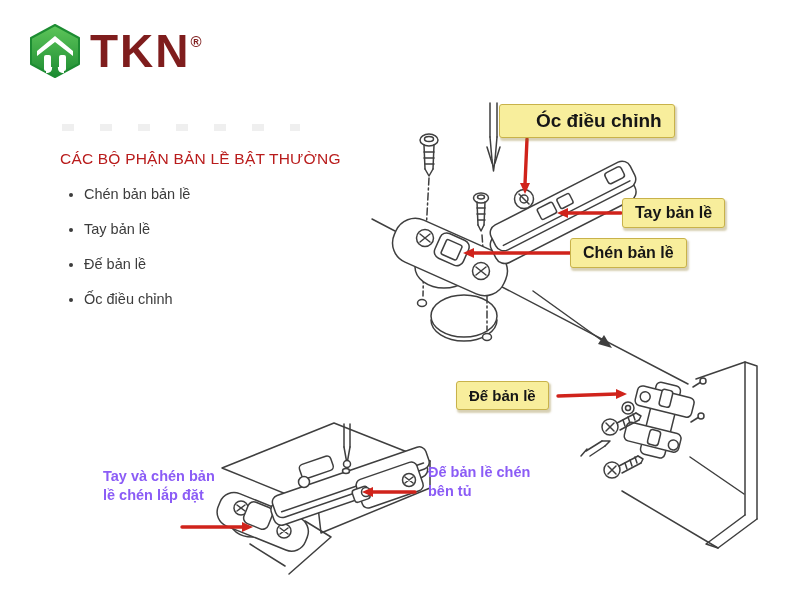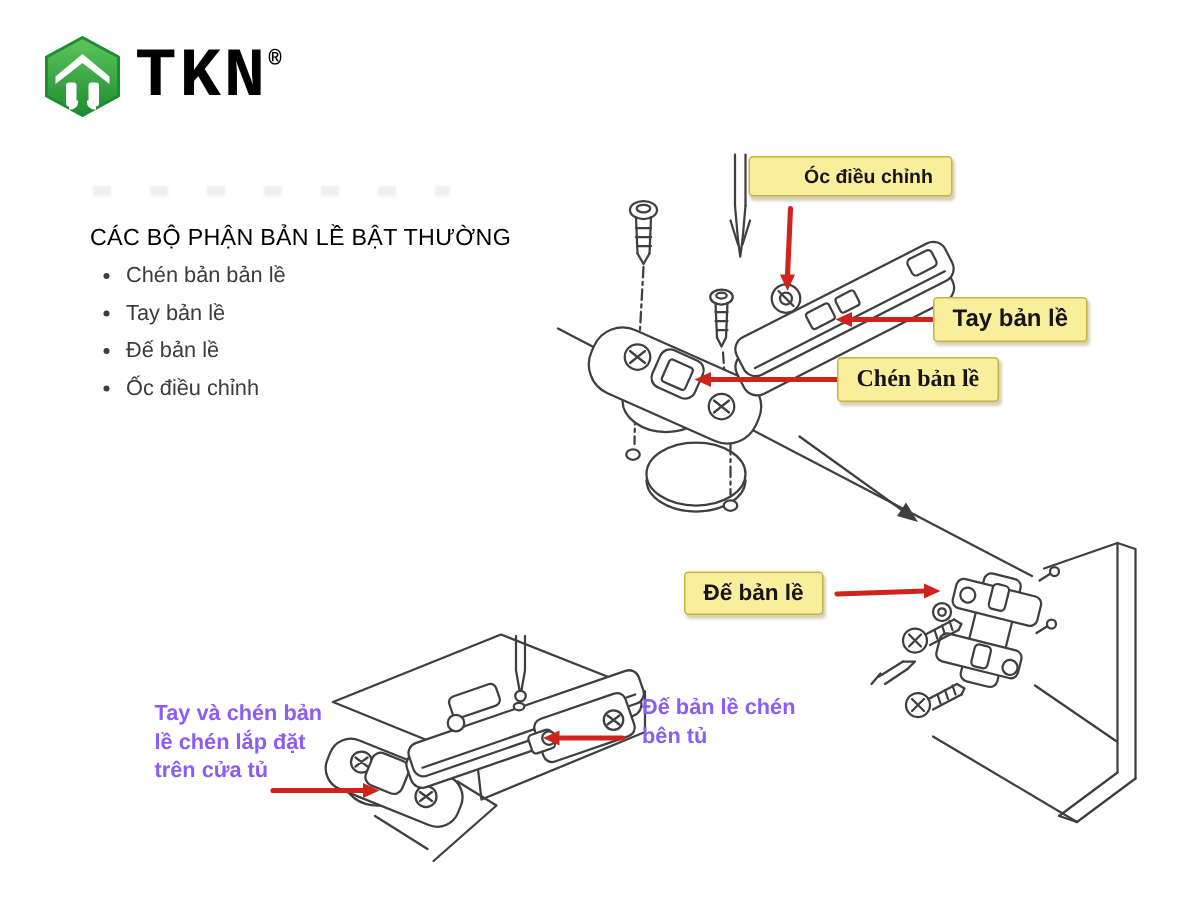--- a/index.html
+++ b/index.html
@@ -2,40 +2,40 @@
 <html><head>
 <meta charset="utf-8">
 <style>
   html,body{margin:0;padding:0;}
   body{
     width:800px;height:600px;position:relative;background:#ffffff;
     font-family:"Liberation Sans",sans-serif;overflow:hidden;
   }
   
   .logo{position:absolute;left:28px;top:24px;display:flex;align-items:center;gap:8px;}
-  .tkn-text{font-size:46px;font-weight:bold;color:#000000;letter-spacing:2px;line-height:1;font-family:Liberation Mono, monospace;}
+  .tkn-text{font-size:46px;font-weight:bold;color:#7f1d1d;letter-spacing:2px;line-height:1;}
   .tkn-text sup{font-size:15px;font-weight:bold;vertical-align:20px;letter-spacing:0;}
   
   .erased{
     position:absolute;left:62px;top:124px;width:238px;height:7px;opacity:.55;
     background:repeating-linear-gradient(90deg,#e3e3e3 0 12px,transparent 12px 38px);
     filter:blur(.7px);
   }
-  .heading{position:absolute;left:60px;top:150px;font-size:15.5px;color:#000000;letter-spacing:.2px;white-space:nowrap;}
+  .heading{position:absolute;left:60px;top:150px;font-size:15.5px;color:#b91c1c;letter-spacing:.2px;white-space:nowrap;}
   ul.parts{position:absolute;left:64px;top:168px;margin:0;padding-left:20px;}
-  ul.parts li{font-size:14.5px;color:#3c3c3c;margin:8px 0;line-height:17px;}
+  ul.parts li{font-size:14.5px;color:#3c3c3c;margin:18px 0;line-height:17px;}
   
   .callout{
     position:absolute;background:#f8ee9c;border:1.6px solid #c8b24a;border-radius:3px;
     padding:5px 12px;font-weight:bold;font-size:16px;color:#161616;white-space:nowrap;
     box-shadow:1.5px 2.5px 2px rgba(140,120,40,.35);
   }
-  #callout-adjust{left:499px;top:104px;font-size:13px;padding-left:36px;}
+  #callout-adjust{left:499px;top:104px;font-size:19px;padding-left:36px;}
   #callout-arm{left:622px;top:198px;}
-  #callout-cup{left:558px;top:238px;font-family:Liberation Serif, serif;}
+  #callout-cup{left:570px;top:238px;}
   #callout-plate{left:456px;top:381px;font-size:15px;}
   
   .note{position:absolute;font-weight:bold;font-size:14.5px;color:#8b5cf6;line-height:1.32;}
   #note-door{left:103px;top:467px;}
   #note-cabinet{left:428px;top:463px;}
   
   svg.diagram{position:absolute;left:0;top:0;}
 </style>
 </head>
 <body>
@@ -247,18 +247,17 @@
 </svg>
 
 <div class="callout" id="callout-adjust">Óc điều chỉnh</div>
 <div class="callout" id="callout-arm">Tay bản lề</div>
 <div class="callout" id="callout-cup">Chén bản lề</div>
 <div class="callout" id="callout-plate">Đế bản lề</div>
 
 <div class="note" id="note-door">
   <div>Tay và chén bản</div>
   <div>lề chén lắp đặt</div>
-  <div>trên cửa tủ</div>
 </div>
 <div class="note" id="note-cabinet">
   <div>Đế bản lề chén</div>
   <div>bên tủ</div>
 </div>
 
 </body></html>

